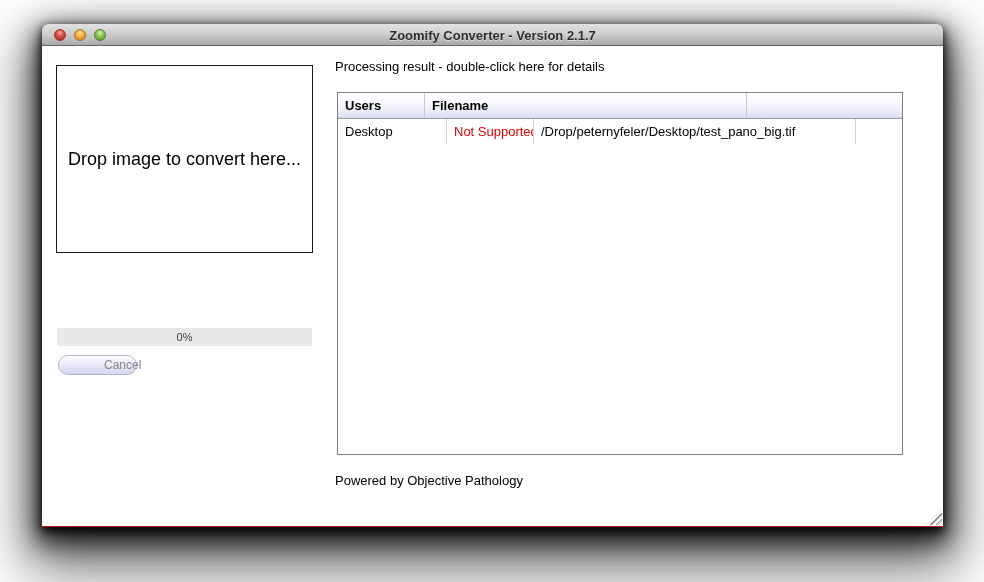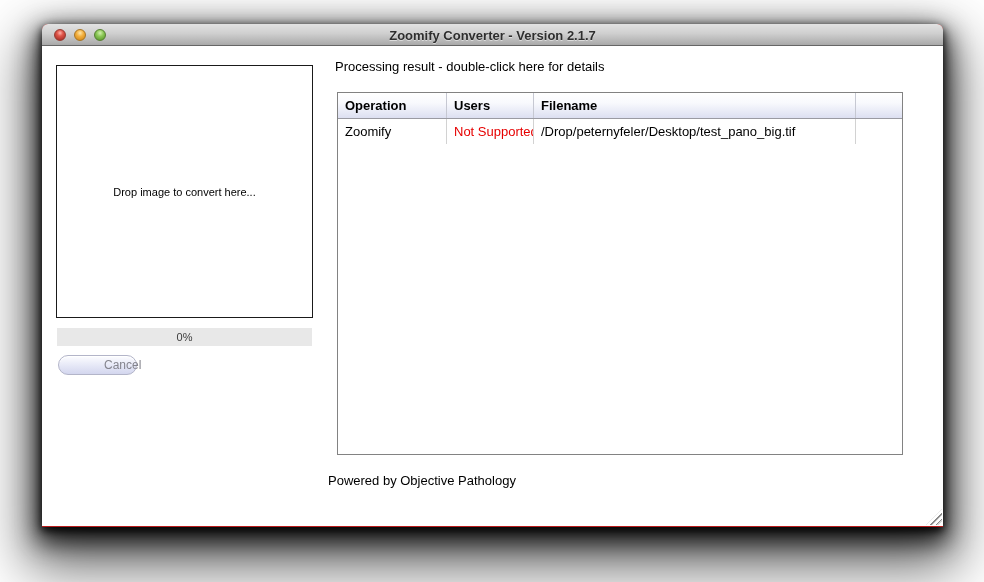--- a/index.html
+++ b/index.html
@@ -30,24 +30,24 @@
     display: flex; align-items: center; justify-content: center;
     font-size: 13px; font-weight: bold; color: #2e2e2e;
     text-shadow: 0 1px 0 rgba(255,255,255,0.5);
   }
 
   
   .content { position: relative; width: 100%; height: 480px; background: #ffffff; }
 
   
   .dropzone {
-    position: absolute; left: 14px; top: 19px; width: 257px; height: 253px;
+    position: absolute; left: 14px; top: 19px; width: 257px; height: 188px;
     border: 1px solid #1a1a1a; background: #ffffff;
     display: flex; align-items: center; justify-content: center;
-    font-size: 11px; color: #000000;
+    font-size: 18px; color: #000000;
   }
   .progress {
     position: absolute; left: 15px; top: 282px; width: 255px; height: 18px;
     background: #e8e8e8;
     display: flex; align-items: center; justify-content: center;
     font-size: 11px; color: #3c3c3c;
   }
   .cancel {
     position: absolute; left: 16px; top: 309px; width: 79px; height: 20px;
     border-radius: 10px; border: 1px solid #b3b5c9;
@@ -82,21 +82,21 @@
     display: flex; align-items: center; padding-left: 7px;
     border-right: 1px solid #d2d2d2;
     white-space: nowrap; overflow: hidden;
   }
   .col-op   { width: 109px; }
   .col-st   { width: 87px;  }
   .col-fn   { width: 322px; }
   .col-sp   { flex: 1; border-right: none !important; }
 
   .footer {
-    position: absolute; left: 286px; top: 427px;
+    position: absolute; left: 293px; top: 427px;
     font-size: 13px; color: #000000;
   }
 
   .resize-grip {
     position: absolute; right: 1px; bottom: 1px; width: 16px; height: 16px;
     clip-path: polygon(100% 0, 100% 100%, 0 100%);
     background: repeating-linear-gradient(135deg,
       #ffffff 0px, #ffffff 2px, #8b8b8b 2px, #8b8b8b 3px, #d9d9d9 3px, #d9d9d9 4px);
   }
 </style>
@@ -123,27 +123,26 @@
     <div class="progress">
       <span>0%</span>
     </div>
 
     <button class="cancel" disabled="">Cancel</button>
 
     <div class="heading">Processing result - double-click here for details</div>
 
     <div class="table">
       <div class="thead">
-        <div class="cell col-op">Operation</div>
         <div class="cell col-st">Users</div>
         <div class="cell col-fn">Filename</div>
         <div class="cell col-sp"></div>
       </div>
       <div class="trow">
-        <div class="cell col-op">Zoomify</div>
+        <div class="cell col-op">Desktop</div>
         <div class="cell col-st" style="color: rgb(230, 0, 0);">Not Supported</div>
         <div class="cell col-fn">/Drop/peternyfeler/Desktop/test_pano_big.tif</div>
         <div class="cell col-sp"></div>
       </div>
     </div>
 
     <div class="footer">Powered by Objective Pathology</div>
 
     <div class="resize-grip"></div>
 

